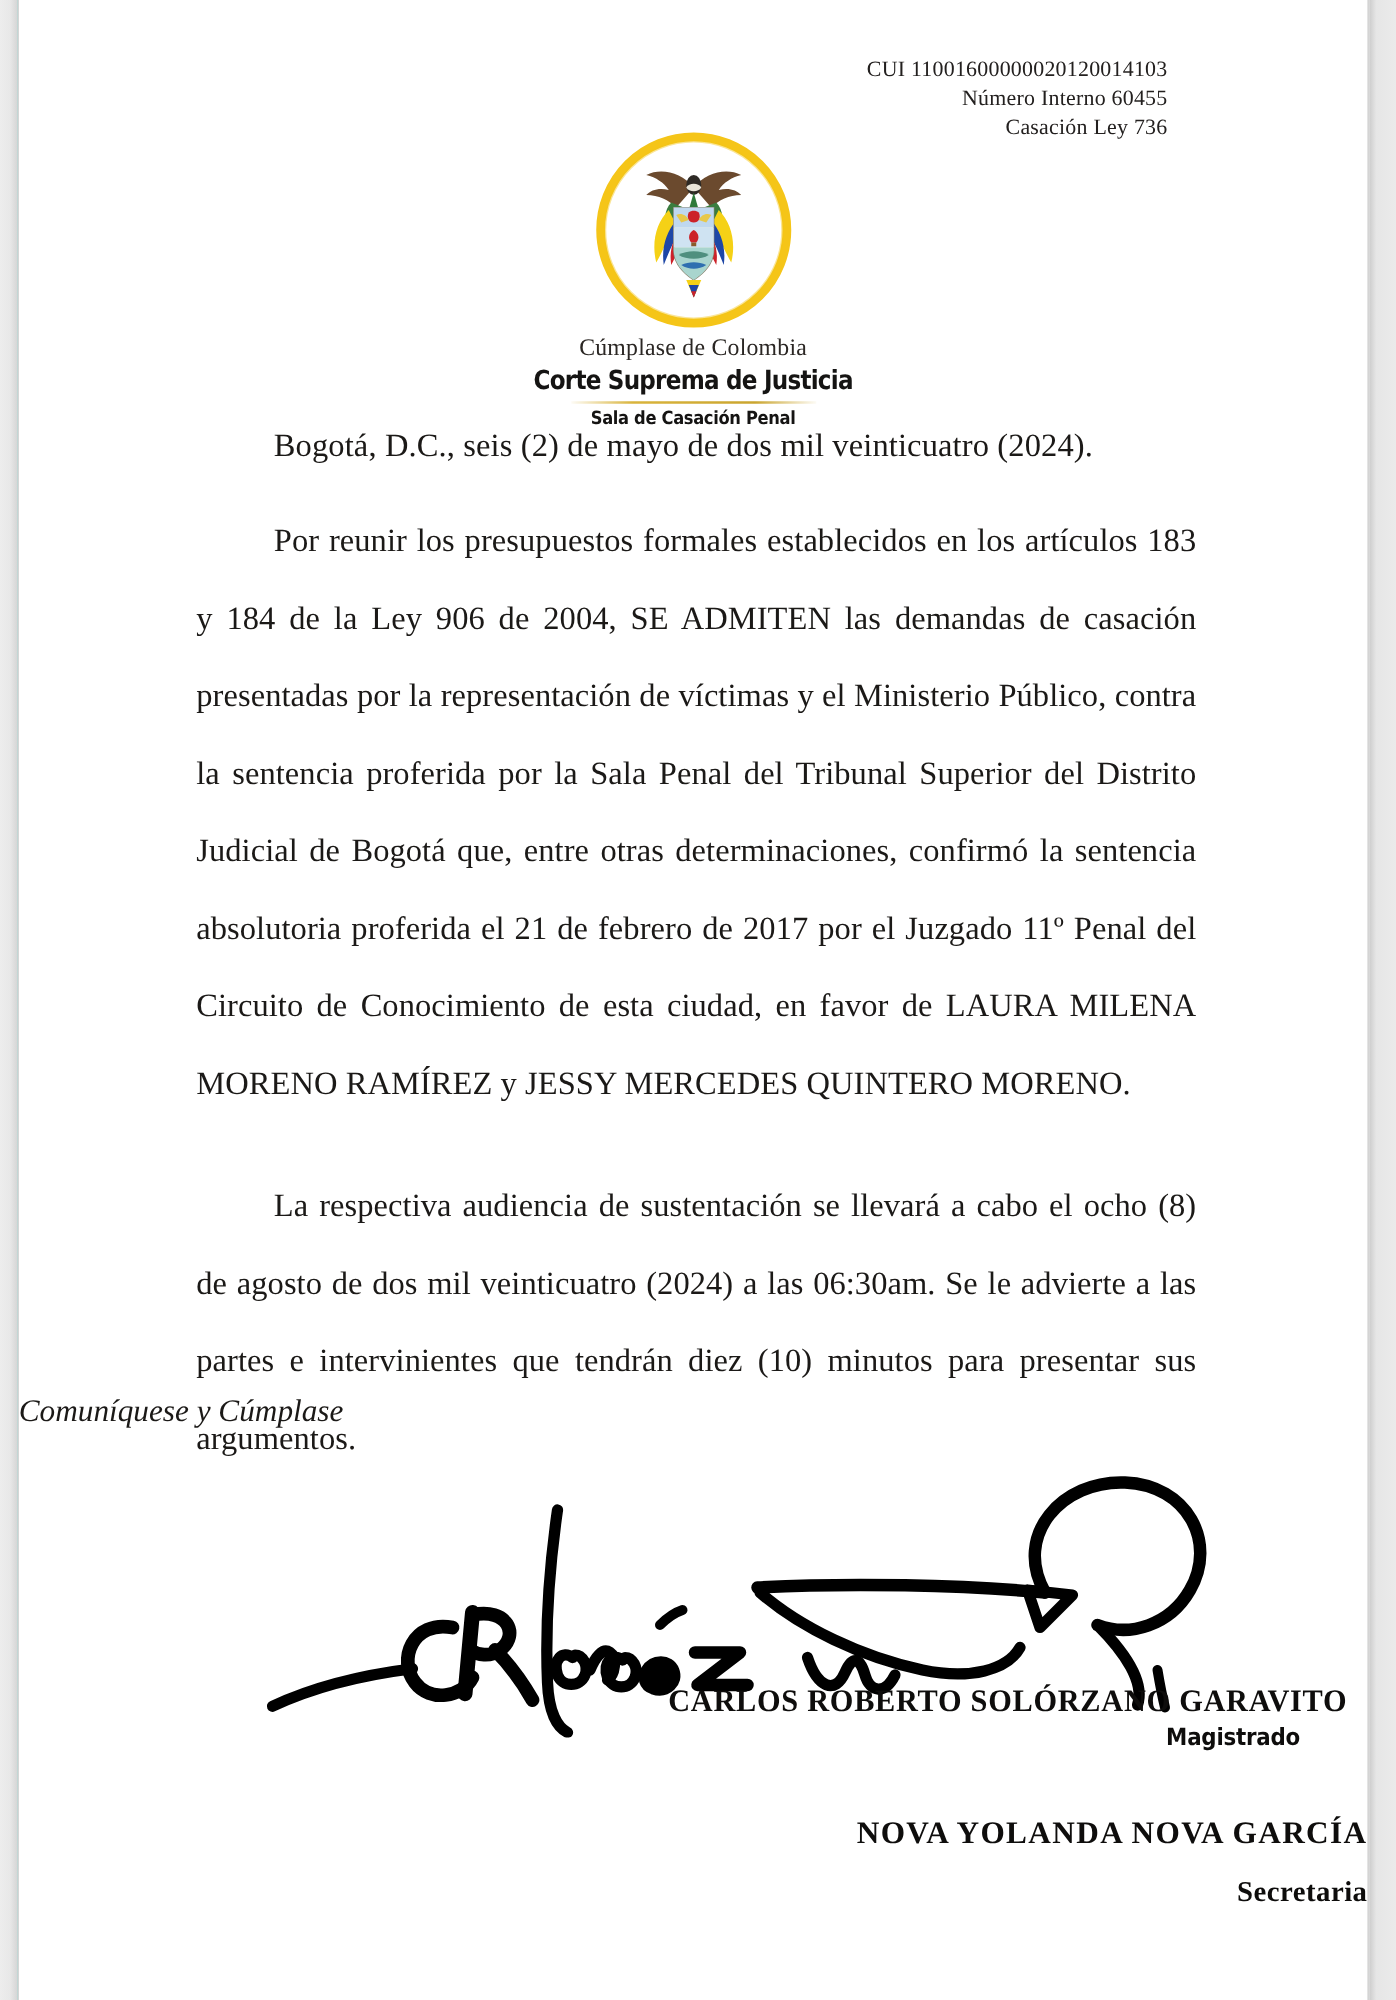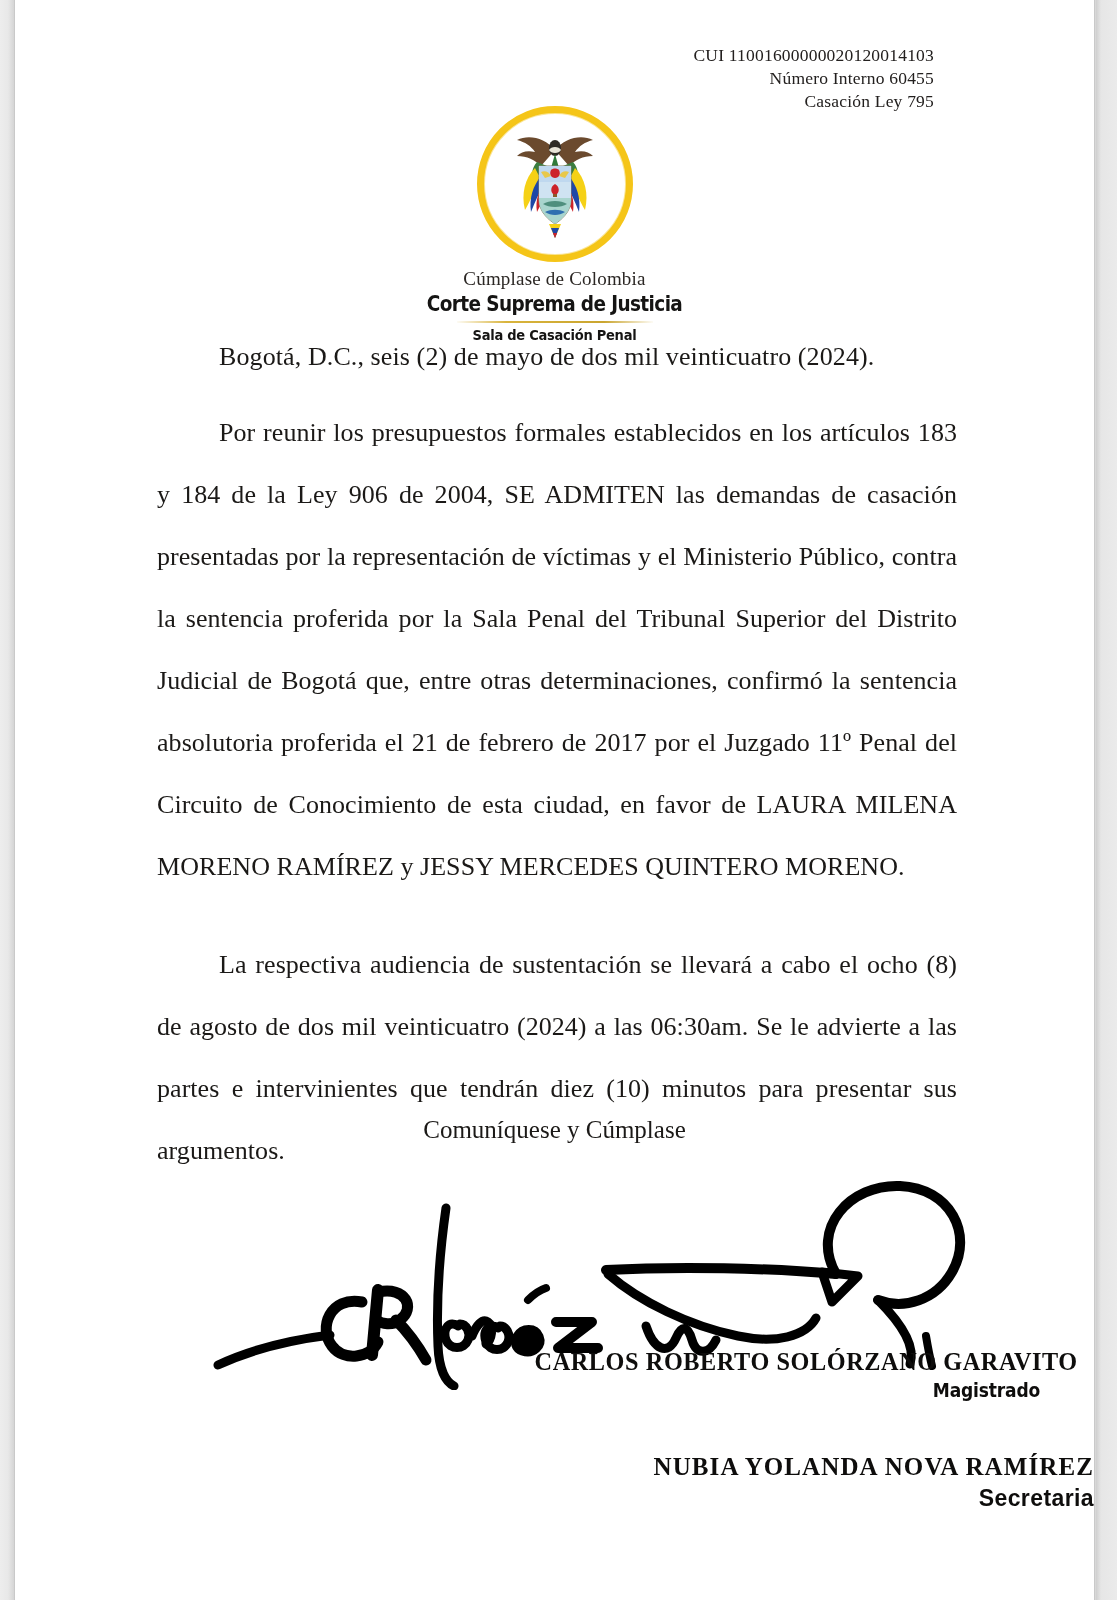--- a/index.html
+++ b/index.html
@@ -160,23 +160,23 @@
     hyphens: none;
   }
   .para.p1 { margin-top: 32px; }
   .para.p2 { margin-top: 36px; }
 
   .closing {
     position: absolute;
     left: 0;
     right: 0;
     top: 1116px;
-    text-align: center;
     font-size: 25px;
     color: #1b1917;
+    font-style: italic;
   }
 
   
   .sig-wrap {
     position: absolute;
     left: 195px;
     top: 1150px;
     width: 790px;
     height: 240px;
     pointer-events: none;
@@ -209,42 +209,42 @@
   }
   .name-secretary {
     font-family: "Liberation Serif", serif;
     font-weight: bold;
     font-size: 25px;
     letter-spacing: 1.1px;
     color: #0e0d0c;
     margin-top: 52px;
   }
   .role-secretary {
-    font-family: Liberation Sans, sans-serif;
+    font-family: Liberation Serif, serif;
     font-weight: bold;
     font-size: 23px;
     letter-spacing: 0.4px;
     color: #0e0d0c;
-    margin-top: 4px;
+    margin-top: 20px;
   }
 </style>
 </head>
 <body>
 
 <div class="viewport">
 
   <div class="left-gutter"></div>
   <div class="right-gutter"></div>
 
   <div class="page">
 
     <div class="doc-header">
       <div>CUI 11001600000020120014103</div>
       <div>Número Interno 60455</div>
-      <div>Casación Ley 795</div>
+      <div>Casación Ley 736</div>
     </div>
 
     <div class="emblem-block">
       <div class="crest-ring">
         <div class="crest-inner">
           <svg viewBox="0 0 108 112" xmlns="http://www.w3.org/2000/svg">
 
             <path d="M54 22 C44 10 28 6 16 12 C24 14 30 18 34 24 C26 22 20 24 16 28 C26 28 34 32 40 38 Z" fill="#6b4a2e"></path>
             <path d="M54 22 C64 10 80 6 92 12 C84 14 78 18 74 24 C82 22 88 24 92 28 C82 28 74 32 68 38 Z" fill="#6b4a2e"></path>
 
@@ -338,18 +338,18 @@
           <path d="M668 150 C690 172 706 196 700 214" stroke-width="9"></path>
 
           <path d="M716 186 C718 198 720 208 722 216" stroke-width="8"></path>
         </g>
       </svg>
     </div>
 
     <div class="sign-names">
       <div class="name-magistrate">CARLOS ROBERTO SOLÓRZANO GARAVITO</div>
       <div class="role-magistrate">Magistrado</div>
-      <div class="name-secretary">NUBIA YOLANDA NOVA RAMÍREZ</div>
+      <div class="name-secretary">NOVA YOLANDA NOVA GARCÍA</div>
       <div class="role-secretary">Secretaria</div>
     </div>
 
   </div>
 </div>
 
 </body></html>

